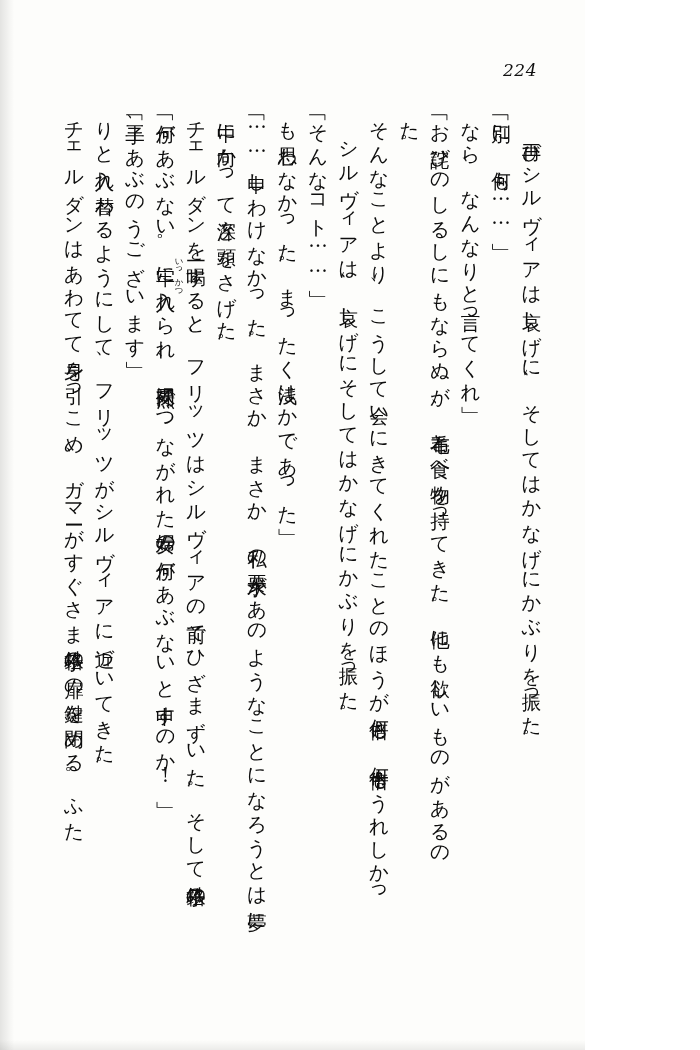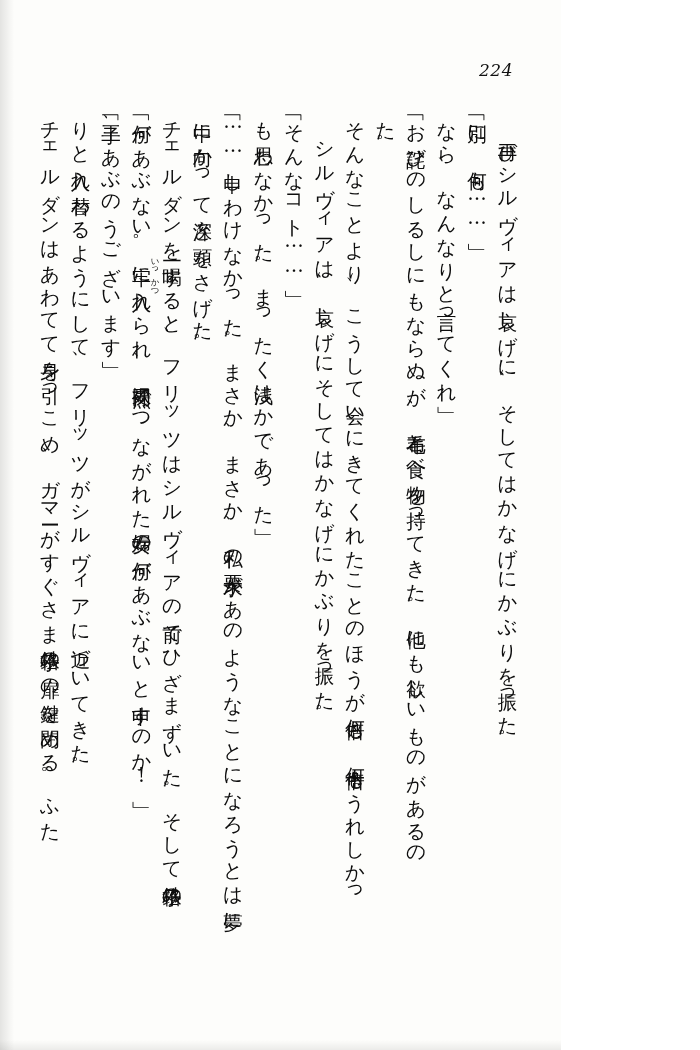--- a/index.html
+++ b/index.html
@@ -7,20 +7,21 @@
     padding: 0;
     background: #ffffff;
   }
   .page {
     position: relative;
     width: 561px;
     height: 1050px;
     background: #fdfdfb;
     overflow: hidden;
     font-family: "DejaVu Serif", "Liberation Serif", serif;
+    padding-left: 24px;
   }
   
   .page:before {
     content: "";
     position: absolute;
     left: 0; top: 0;
     width: 14px; height: 100%;
     background: linear-gradient(to right, rgba(0,0,0,0.10), rgba(0,0,0,0));
     pointer-events: none;
   }

